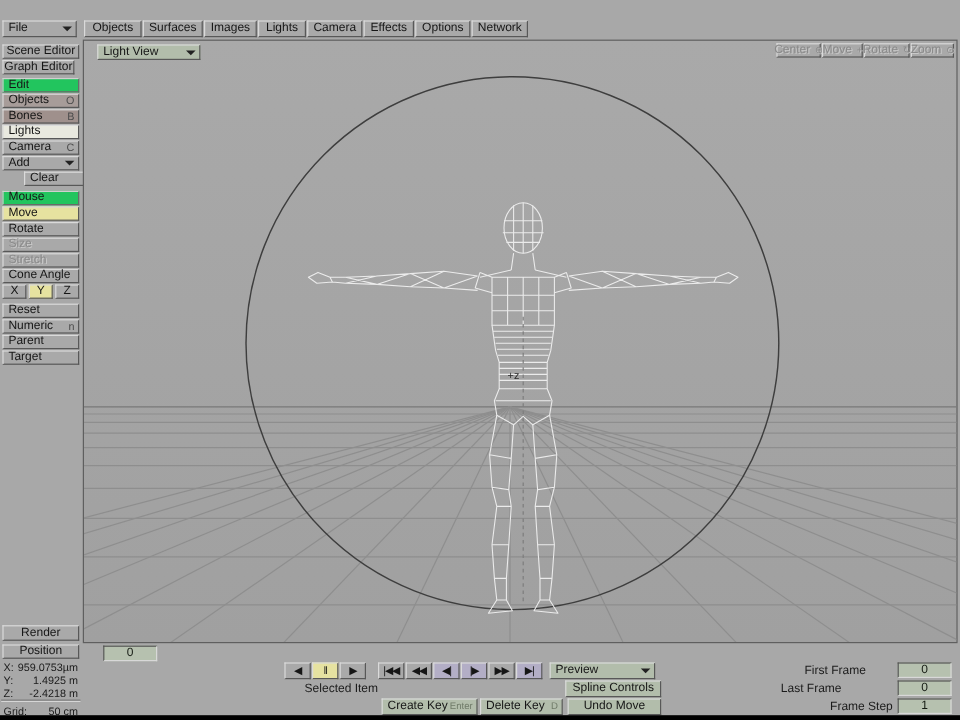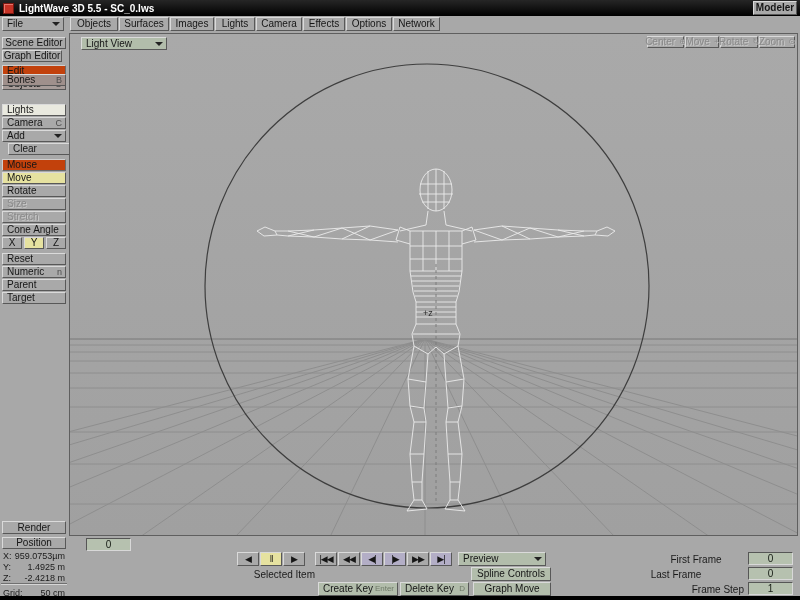--- a/index.html
+++ b/index.html
@@ -15,21 +15,21 @@
     white-space:nowrap; cursor:default;
   }
   .btn.left { justify-content:flex-start; padding-left:4px; }
   .btn.pop { background:#b2bdab; }
   .btn.sel { background:#e9e9df; }
   .btn.yellow { background:#e6e2a0; }
   .btn.lav { background:#b3aec6; }
   .btn.dis { color:#8a8a8a; text-shadow:1px 1px 0 #c9c9c9; }
   .btn.tintA { background:#a79c99; }
   .btn.tintB { background:#9f908c; }
-  .hdr { background:#c2410c; border-color:#cfcfcf #6a6a6a #6a6a6a #cfcfcf; }
+  .hdr { background:#22c55e; border-color:#cfcfcf #6a6a6a #6a6a6a #cfcfcf; }
   .arr {
     width:0; height:0; border-left:4px solid transparent; border-right:4px solid transparent;
     border-top:4px solid #222; margin-left:auto; margin-right:3px;
   }
   .key { margin-left:auto; padding-right:3px; font-size:9px; color:#4c4c4c; }
   .keydim { margin-left:auto; padding-right:3px; font-size:8px; color:#6f7a68; }
   .field {
     position:absolute; display:flex; align-items:center; justify-content:center;
     font-size:10px; color:#151b13; background:#b6c1af;
     border:1px solid; border-color:#565656 #d8d8d8 #d8d8d8 #565656;
@@ -55,27 +55,20 @@
   .sep-d { position:absolute; background:#707070; }
   .sep-l { position:absolute; background:#d6d6d6; }
   .blackstrip { position:absolute; left:0; top:596px; width:800px; height:4px; background:#000; }
   .tbtn { font-size:9px; letter-spacing:-1px; }
 </style>
 </head>
 <body>
 
 <div class="screen">
 
-  <div class="titlebar">
-    <div class="logo"></div>
-    <span>LightWave 3D 5.5 - SC_0.lws</span>
-    <div class="btn" style="right:3px;top:1px;width:44px;height:14px;position:absolute">
-      <span>Modeler</span>
-    </div>
-  </div>
 
   <div class="btn left" style="left:2px;top:17px;width:62px;height:14px">
     <span>File</span>
     <span class="arr"></span>
   </div>
   <div class="btn" style="left:70px;top:17px;width:48px;height:14px">
       <span>Objects</span>
     </div>
   <div class="btn" style="left:119px;top:17px;width:50px;height:14px">
       <span>Surfaces</span>
@@ -106,36 +99,36 @@
       <span>Graph Editor</span>
     </div>
 
   <div class="btn left hdr" style="left:2px;top:65px;width:64px;height:12px">
       <span>Edit</span>
     </div>
   <div class="btn left tintA" style="left:2px;top:78px;width:64px;height:12px">
     <span>Objects</span>
     <span class="key">O</span>
   </div>
-  <div class="btn left tintB" style="left:2px;top:74px;width:64px;height:12px">
+  <div class="btn left tintB" style="left:2px;top:91px;width:64px;height:12px">
     <span>Bones</span>
     <span class="key">B</span>
   </div>
   <div class="btn left sel" style="left:2px;top:104px;width:64px;height:12px">
     <span>Lights</span>
   </div>
   <div class="btn left" style="left:2px;top:117px;width:64px;height:12px">
     <span>Camera</span>
     <span class="key">C</span>
   </div>
   <div class="btn left" style="left:2px;top:130px;width:64px;height:12px">
     <span>Add</span>
     <span class="arr"></span>
   </div>
-  <div class="btn left" style="left:8px;top:143px;width:88px;height:12px">
+  <div class="btn left" style="left:20px;top:143px;width:88px;height:12px">
     <span>Clear</span>
   </div>
 
   <div class="btn left hdr" style="left:2px;top:159px;width:64px;height:12px">
       <span>Mouse</span>
     </div>
   <div class="btn left yellow" style="left:2px;top:172px;width:64px;height:12px">
       <span>Move</span>
     </div>
   <div class="btn left" style="left:2px;top:185px;width:64px;height:12px">
@@ -319,21 +312,21 @@
 
   <div class="btn pop left" style="left:318px;top:582px;width:80px;height:14px">
     <span>Create Key</span>
     <span class="keydim">Enter</span>
   </div>
   <div class="btn pop left" style="left:400px;top:582px;width:69px;height:14px">
     <span>Delete Key</span>
     <span class="keydim">D</span>
   </div>
   <div class="btn pop" style="left:473px;top:582px;width:78px;height:14px">
-    <span>Graph Move</span>
+    <span>Undo Move</span>
   </div>
 
   <div class="label10" style="left:656px;top:555px;width:80px;text-align:center">
     <span>First Frame</span>
   </div>
   <div class="field" style="left:748px;top:552px;width:45px;height:13px">
     <span>0</span>
   </div>
   <div class="label10" style="left:636px;top:570px;width:80px;text-align:center">
     <span>Last Frame</span>

